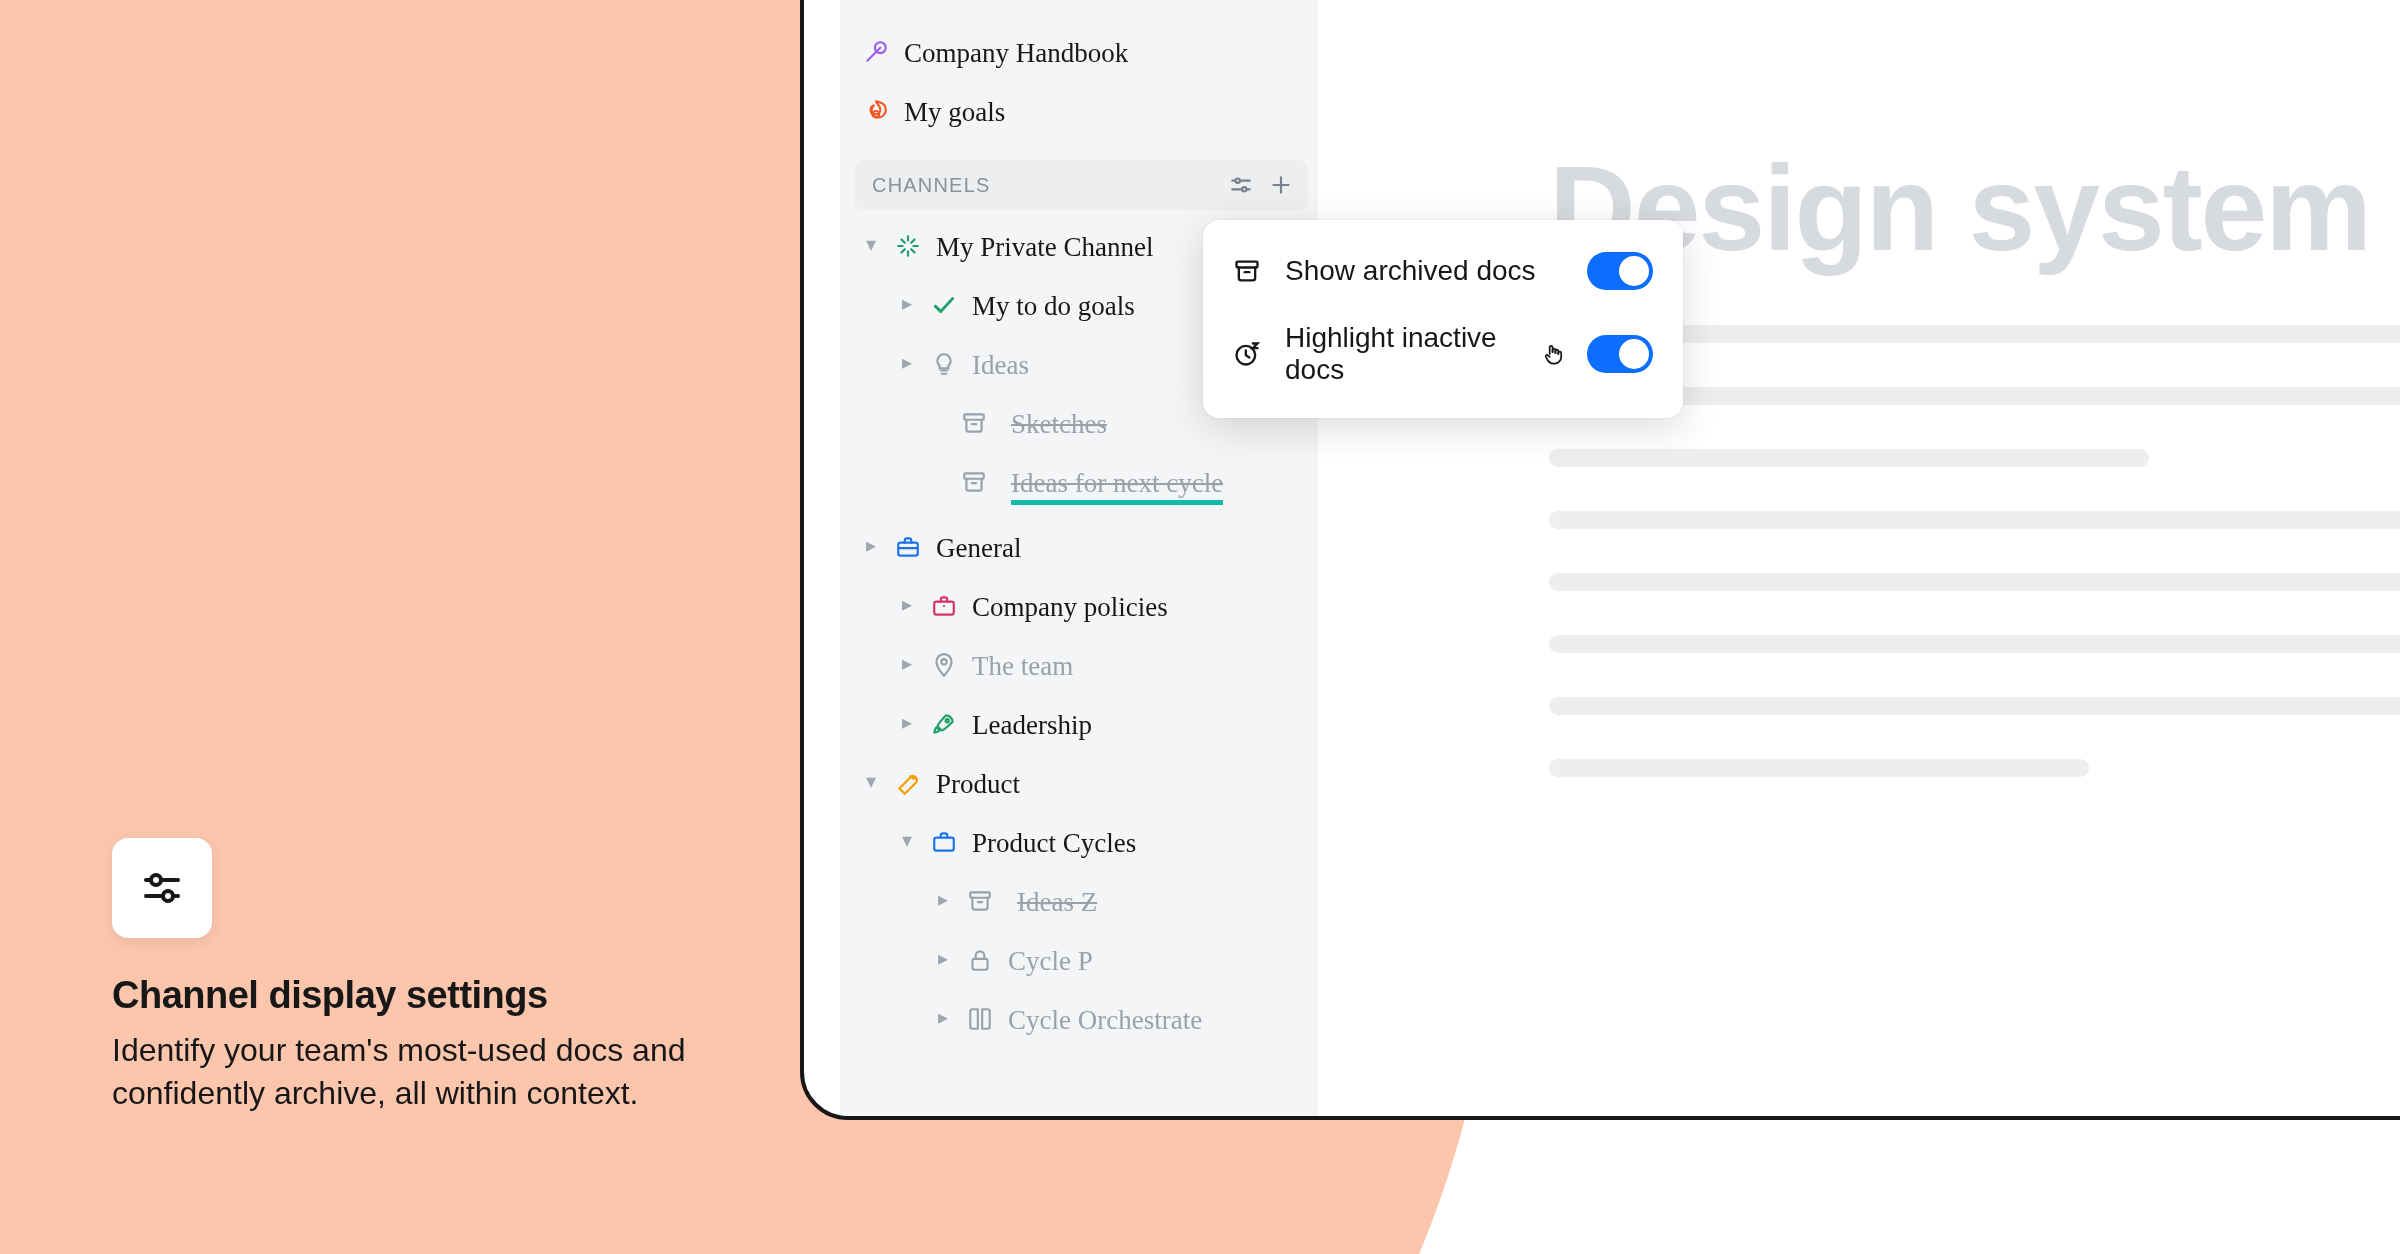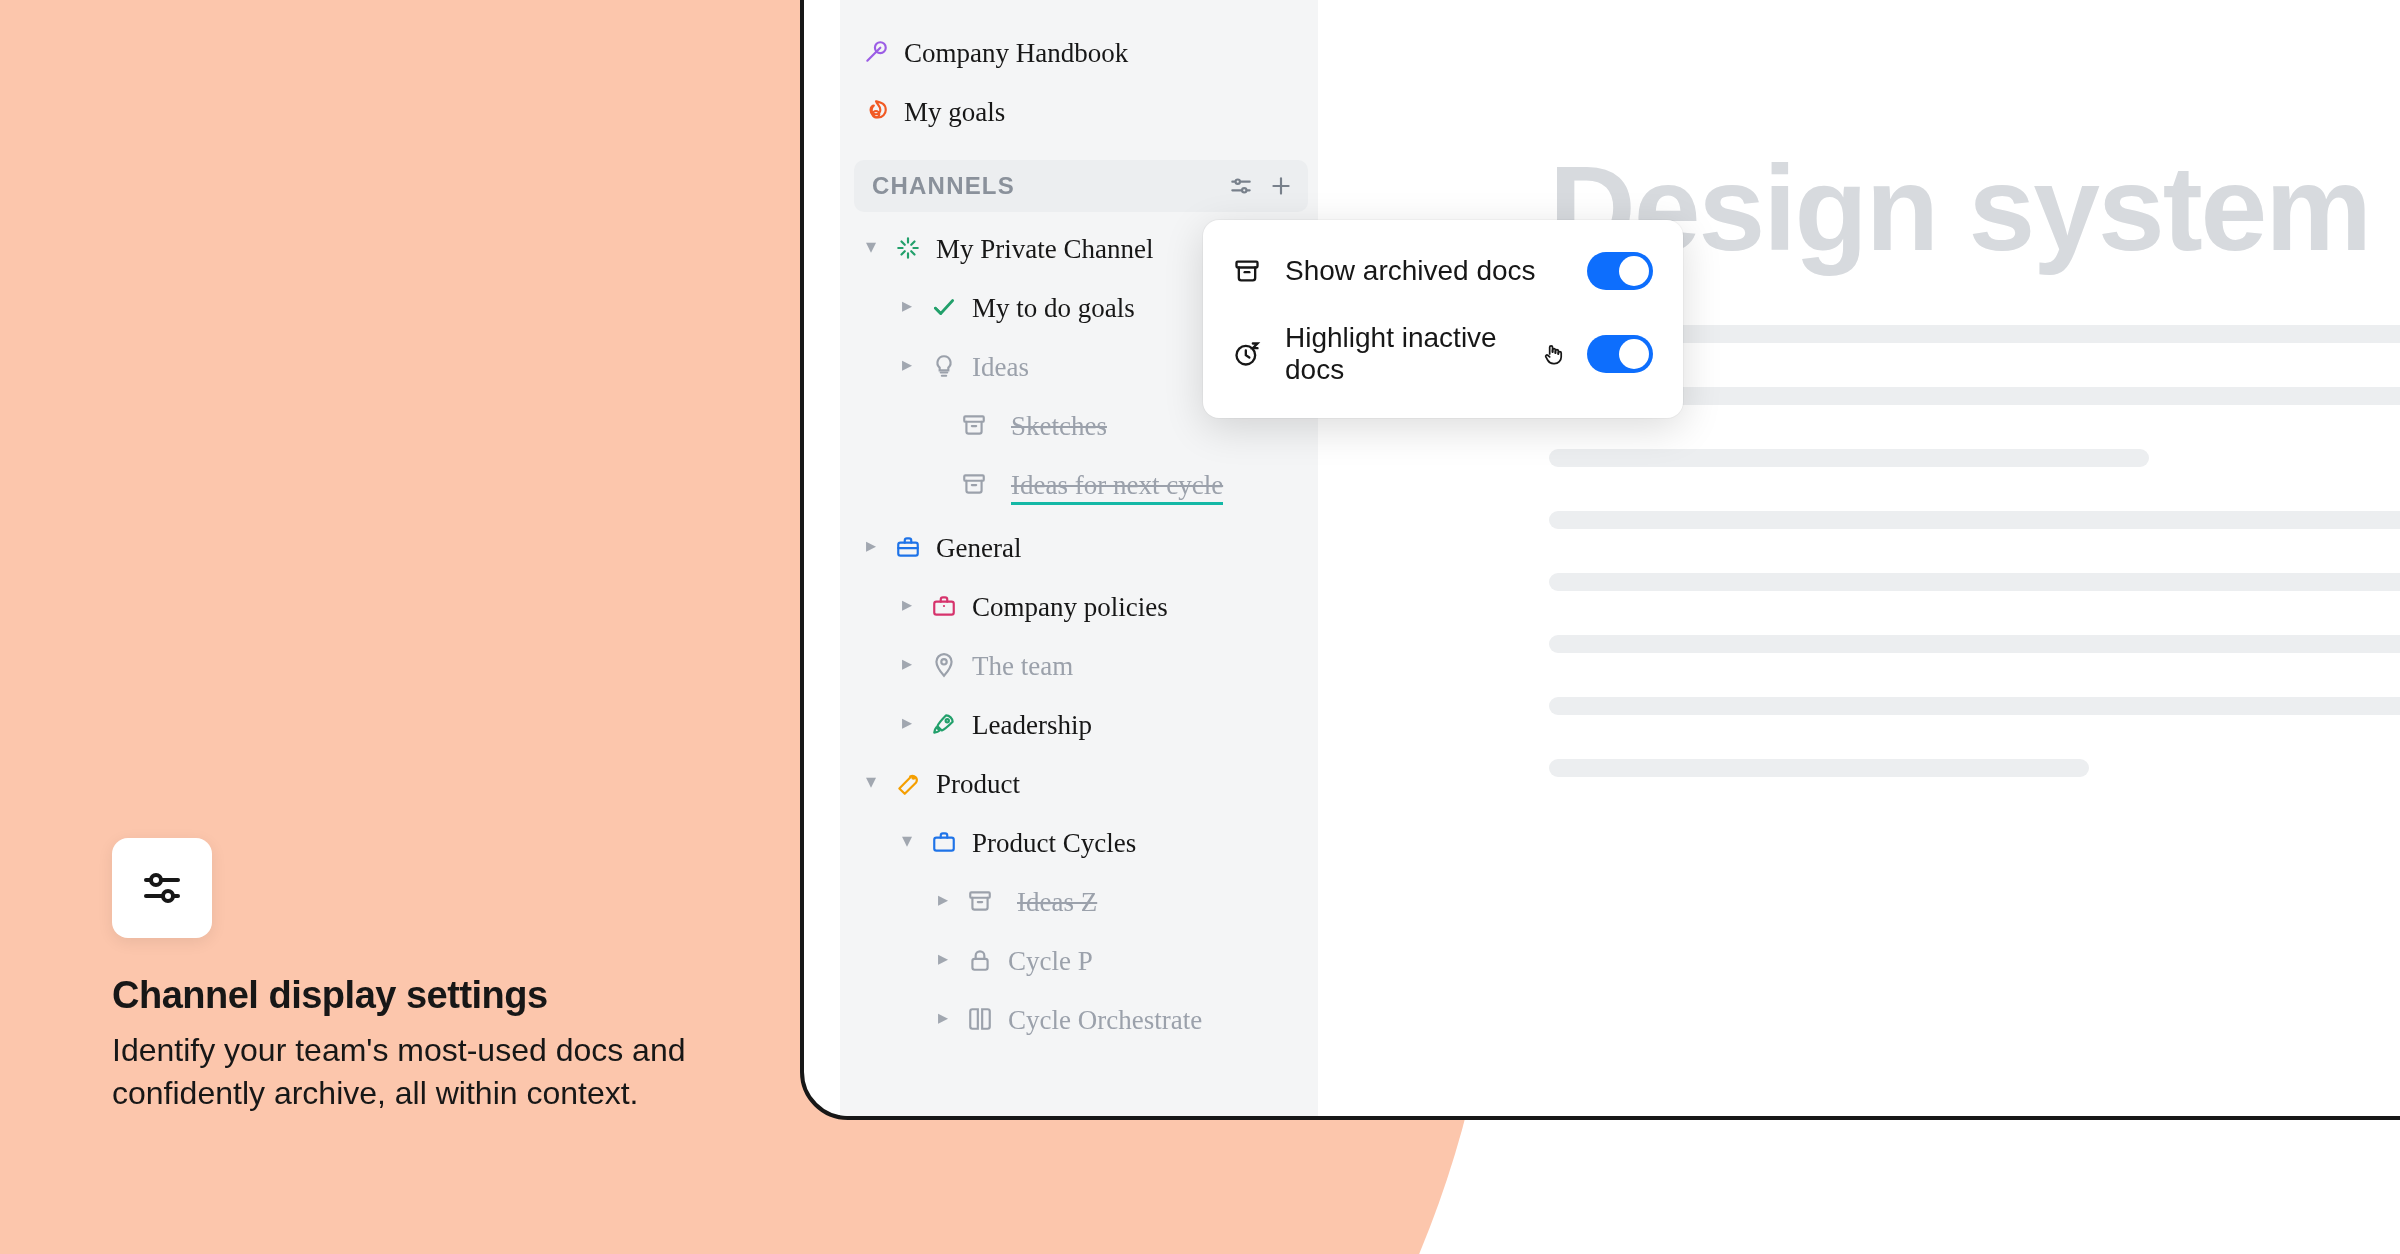--- a/index.html
+++ b/index.html
@@ -105,22 +105,22 @@
   .section-header {
     display: flex;
     align-items: center;
     justify-content: space-between;
     background: #eceef0;
     border-radius: 10px;
     margin: 18px 10px 8px 14px;
     padding: 12px 14px 12px 18px;
   }
   .section-header-label {
-    font-size: 24px;
-    font-weight: 700;
+    font-size: 20px;
+    font-weight: 400;
     letter-spacing: 1.2px;
     color: #8a919b;
   }
   .section-header-actions {
     display: flex;
     gap: 14px;
     align-items: center;
   }
   .section-header-actions .hicon { width: 26px; height: 26px; color:#78808b; cursor:pointer;}
 
@@ -277,21 +277,21 @@
       <span class="label">Sketches</span>
     </div>
     <div class="nav-item level-2 dimmed" style="padding-left:120px">
       <span class="icon">
         <svg viewBox="0 0 24 24" fill="none" stroke="#9ba1ab" stroke-width="2" stroke-linecap="round">
             <rect x="3" y="4" width="18" height="5" rx="1"></rect>
             <path d="M5 9v9a2 2 0 0 0 2 2h10a2 2 0 0 0 2-2V9"></path>
             <line x1="10" y1="13" x2="14" y2="13"></line>
           </svg>
       </span>
-      <span class="label" style="text-decoration: line-through; border-bottom:3px solid #14b8a6; padding-bottom:1px;">Ideas for next cycle</span>
+      <span class="label" style="text-decoration: line-through; border-bottom:5px solid #14b8a6; padding-bottom:1px;">Ideas for next cycle</span>
     </div>
 
     <div class="nav-item level-1">
       <span class="chevron">▸</span>
       <span class="icon">
         <svg viewBox="0 0 24 24" fill="none" stroke="#1e73e8" stroke-width="2" stroke-linecap="round">
             <rect x="3" y="8" width="18" height="12" rx="2"></rect>
             <path d="M3 13h18"></path>
             <path d="M9 8V6a2 2 0 0 1 2-2h2a2 2 0 0 1 2 2v2"></path>
           </svg>

